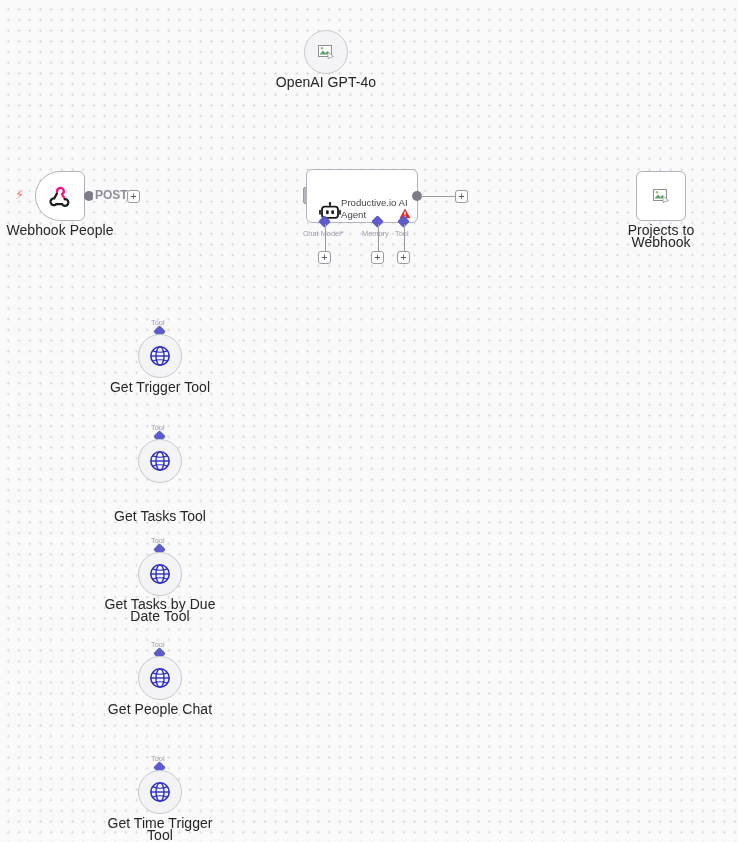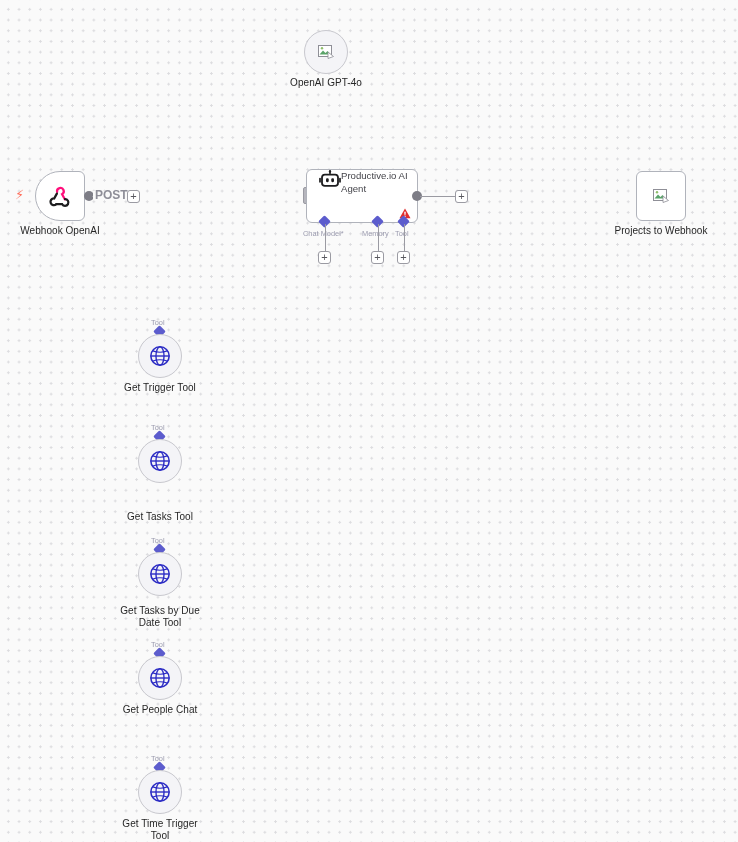--- a/index.html
+++ b/index.html
@@ -18,21 +18,21 @@
     background-image: radial-gradient(circle, #dcdcdf 1px, transparent 1.1px);
     background-size: 10.7px 10.7px;
     background-position: 3px 4px;
     overflow: hidden;
   }
 
   
   .node-label {
     position: absolute;
     text-align: center;
-    font-size: 10px;
+    font-size: 14px;
     line-height: 11.5px;
     color: #262626;
     letter-spacing: 0.05px;
     white-space: pre-line;
     pointer-events: none;
   }
 
   
   .trigger-node {
     position: absolute;
@@ -63,21 +63,21 @@
     justify-content: center;
   }
 
   
   .agent-node {
     position: absolute;
     background: #fff;
     border: 1px solid #b0b3bb;
     border-radius: 6px;
     display: flex;
-    align-items: flex-start;
+    align-items: flex-end;
     padding-left: 12px;
   }
   .agent-title {
     font-size: 9.6px;
     line-height: 12.6px;
     color: #44444a;
     max-width: 76px;
   }
   .agent-warning {
     position: absolute;
@@ -193,21 +193,21 @@
     <svg width="26" height="26" viewBox="0 0 24 24">
       <path d="M9.3 8.2a3.1 3.1 0 1 1 4.6 2.2l2.6 4.6" fill="none" stroke="#ff0f7b" stroke-width="2.1" stroke-linecap="round"></path>
       <path d="M16.6 14.9a3.1 3.1 0 1 1-2.6 4.7H8.6" fill="none" stroke="#1d1d1f" stroke-width="2.1" stroke-linecap="round"></path>
       <path d="M8.5 19.6a3.1 3.1 0 1 1-1.9-5.3l2.5-4.5" fill="none" stroke="#1d1d1f" stroke-width="2.1" stroke-linecap="round"></path>
     </svg>
   </div>
   <div class="out-dot" style="left:84px; top:191px;"></div>
   <div class="wire" style="left:92px; top:196px; width:34px;"></div>
   <div class="wire-label" style="left:93px; top:191px;">POST</div>
   <div class="plus-box" style="left:127px; top:189.5px;">+</div>
-  <div class="node-label" style="left:0px; top:225px; width:120px;">Webhook OpenAI</div>
+  <div class="node-label" style="left:0px; top:225px; width:120px;">Webhook People</div>
 
   <div class="in-bar" style="left:303px; top:187px;"></div>
 
   <div class="agent-node" style="left:306px; top:169px; width:112px; height:54px;">
     <svg width="22" height="20" viewBox="0 0 24 22">
       <line x1="12" y1="1" x2="12" y2="4" stroke="#1d1d1f" stroke-width="1.8" stroke-linecap="round"></line>
       <circle cx="12" cy="1.6" r="1.3" fill="#1d1d1f"></circle>
       <rect x="3.2" y="5" width="17.6" height="12.4" rx="3.2" fill="none" stroke="#1d1d1f" stroke-width="2"></rect>
       <rect x="7.6" y="9.2" width="3" height="4.2" rx="1.2" fill="#1d1d1f"></rect>
       <rect x="13.4" y="9.2" width="3" height="4.2" rx="1.2" fill="#1d1d1f"></rect>
@@ -285,21 +285,21 @@
   <div class="diamond" style="left:155px; top:545px;"></div>
   <div class="circle-node" style="left:138px; top:552px;">
     <svg width="22" height="22" viewBox="0 0 24 24">
       <circle cx="12" cy="12" r="10" fill="none" stroke="#2b2bc4" stroke-width="1.7"></circle>
       <ellipse cx="12" cy="12" rx="4.4" ry="10" fill="none" stroke="#2b2bc4" stroke-width="1.5"></ellipse>
       <line x1="2" y1="12" x2="22" y2="12" stroke="#2b2bc4" stroke-width="1.5"></line>
       <path d="M4.1 6.4 Q12 9.4 19.9 6.4" fill="none" stroke="#2b2bc4" stroke-width="1.3"></path>
       <path d="M4.1 17.6 Q12 14.6 19.9 17.6" fill="none" stroke="#2b2bc4" stroke-width="1.3"></path>
     </svg>
   </div>
-  <div class="node-label" style="left:100px; top:599px; width:120px;margin-top:6px;">Get Tasks by Due
+  <div class="node-label" style="left:100px; top:599px; width:120px;">Get Tasks by Due
 Date Tool</div>
 
   <div class="sub-label" style="left:151px; top:640px;">Tool</div>
   <div class="diamond" style="left:155px; top:649px;"></div>
   <div class="circle-node" style="left:138px; top:656px;">
     <svg width="22" height="22" viewBox="0 0 24 24">
       <circle cx="12" cy="12" r="10" fill="none" stroke="#2b2bc4" stroke-width="1.7"></circle>
       <ellipse cx="12" cy="12" rx="4.4" ry="10" fill="none" stroke="#2b2bc4" stroke-width="1.5"></ellipse>
       <line x1="2" y1="12" x2="22" y2="12" stroke="#2b2bc4" stroke-width="1.5"></line>
       <path d="M4.1 6.4 Q12 9.4 19.9 6.4" fill="none" stroke="#2b2bc4" stroke-width="1.3"></path>

